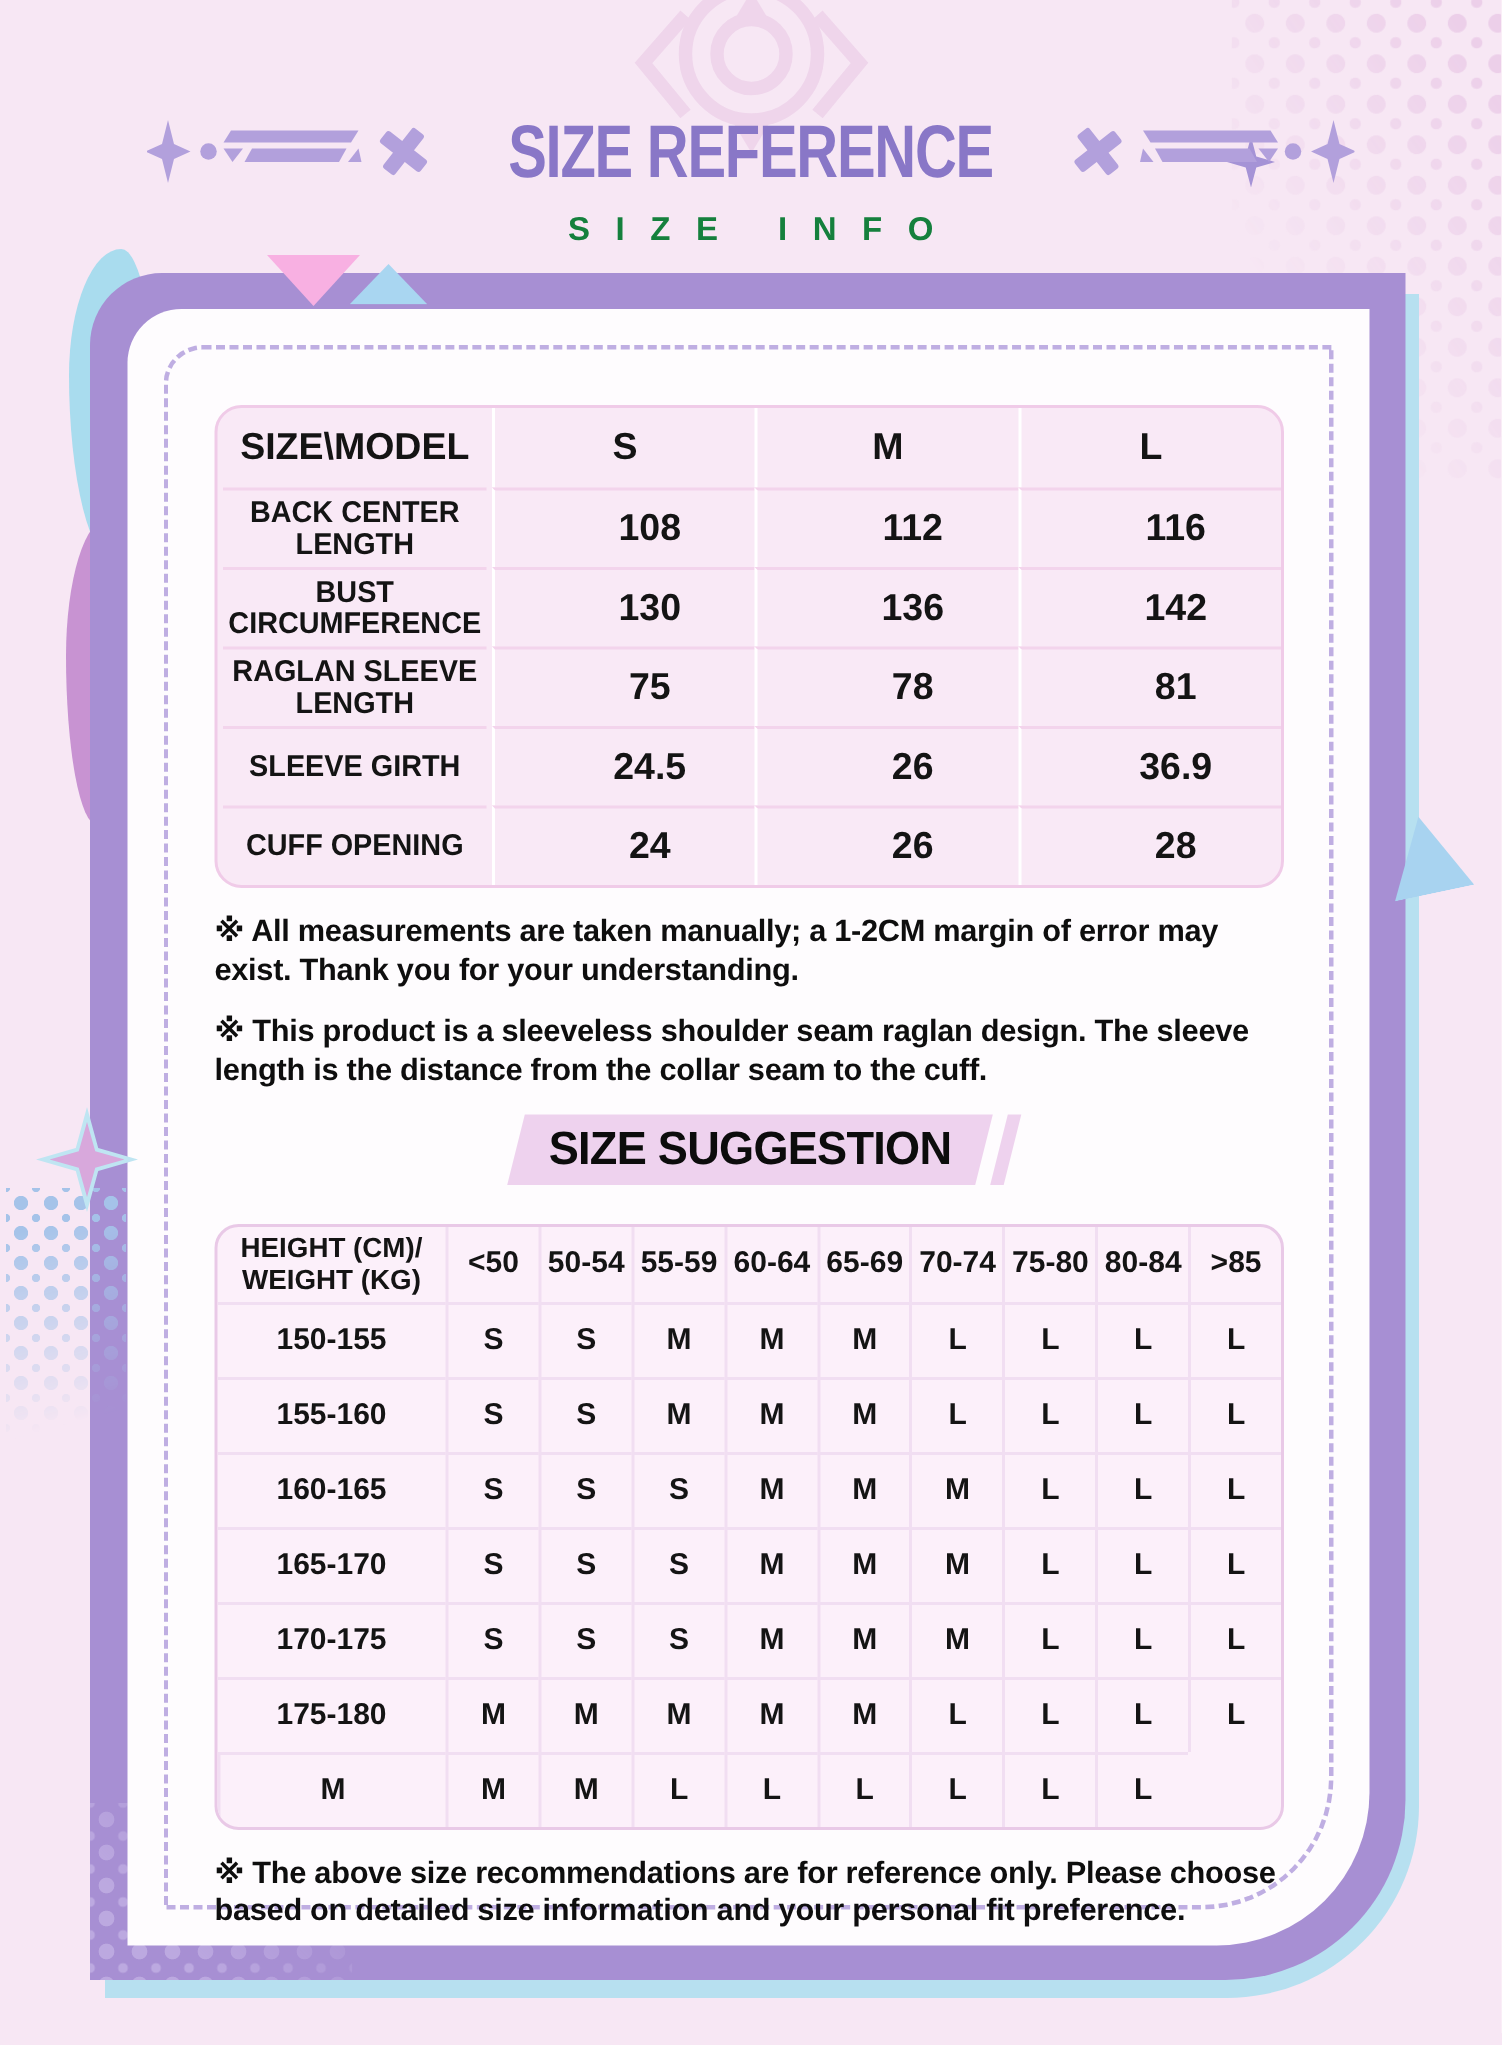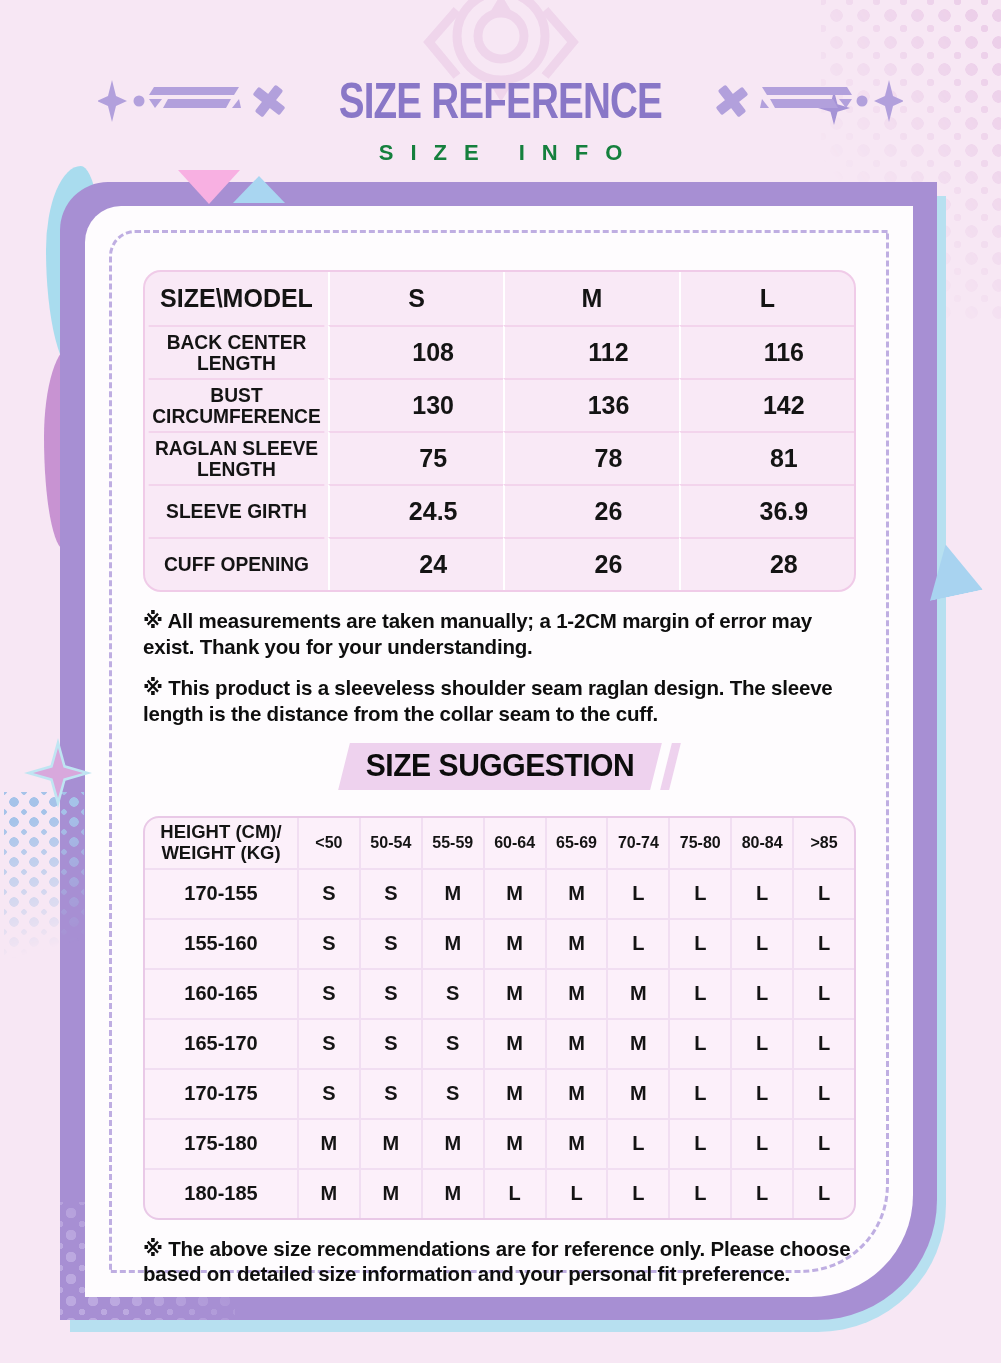--- a/index.html
+++ b/index.html
@@ -85,21 +85,21 @@
     transform:skewX(-14deg);}
   .banner-bg::after{content:"";position:absolute;right:-19px;top:0;width:9px;height:100%;
     background:#eed2ee;}
   .banner-text{position:relative;height:100%;display:flex;align-items:center;justify-content:center;
     font-size:31px;font-weight:800;color:#0c0c0c;letter-spacing:-0.5px;transform:scaleX(.97);}
 
   .t2{margin-top:26px;grid-template-columns:152px repeat(9,1fr);grid-auto-rows:50px;
     background:#fcf0fa;border:2px solid #e9c9e7;border-radius:16px;}
   .t2 .cell{display:flex;align-items:center;justify-content:center;text-align:center;
     white-space:pre-line;font-weight:700;}
-  .t2 .th{font-size:16px;}
+  .t2 .th{font-size:20px;}
   .t2 .corner{font-size:18.5px;line-height:1.1;}
   .t2 .rl{font-size:20px;}
   .t2 .td{font-size:20px;}
   .t2 .cell.vline{border-left:2px solid #f1def2;}
   .t2 .cell.hline{border-top:2px solid #f1def2;}
   .t2{grid-auto-rows:50px;}
 
   .footer-note{margin-top:15px;width:717px;}
 </style>
 </head>
@@ -209,21 +209,21 @@
 WEIGHT (KG)</div>
           <div class="cell th vline">&lt;50</div>
           <div class="cell th vline">50-54</div>
           <div class="cell th vline">55-59</div>
           <div class="cell th vline">60-64</div>
           <div class="cell th vline">65-69</div>
           <div class="cell th vline">70-74</div>
           <div class="cell th vline">75-80</div>
           <div class="cell th vline">80-84</div>
           <div class="cell th vline">&gt;85</div>
-          <div class="cell rl hline">170-155</div>
+          <div class="cell rl hline">150-155</div>
           <div class="cell td vline hline">S</div>
           <div class="cell td vline hline">S</div>
           <div class="cell td vline hline">M</div>
           <div class="cell td vline hline">M</div>
           <div class="cell td vline hline">M</div>
           <div class="cell td vline hline">L</div>
           <div class="cell td vline hline">L</div>
           <div class="cell td vline hline">L</div>
           <div class="cell td vline hline">L</div>
           <div class="cell rl hline">155-160</div>
@@ -269,21 +269,20 @@
           <div class="cell rl hline">175-180</div>
           <div class="cell td vline hline">M</div>
           <div class="cell td vline hline">M</div>
           <div class="cell td vline hline">M</div>
           <div class="cell td vline hline">M</div>
           <div class="cell td vline hline">M</div>
           <div class="cell td vline hline">L</div>
           <div class="cell td vline hline">L</div>
           <div class="cell td vline hline">L</div>
           <div class="cell td vline hline">L</div>
-          <div class="cell rl hline">180-185</div>
           <div class="cell td vline hline">M</div>
           <div class="cell td vline hline">M</div>
           <div class="cell td vline hline">M</div>
           <div class="cell td vline hline">L</div>
           <div class="cell td vline hline">L</div>
           <div class="cell td vline hline">L</div>
           <div class="cell td vline hline">L</div>
           <div class="cell td vline hline">L</div>
           <div class="cell td vline hline">L</div>
         </div>

